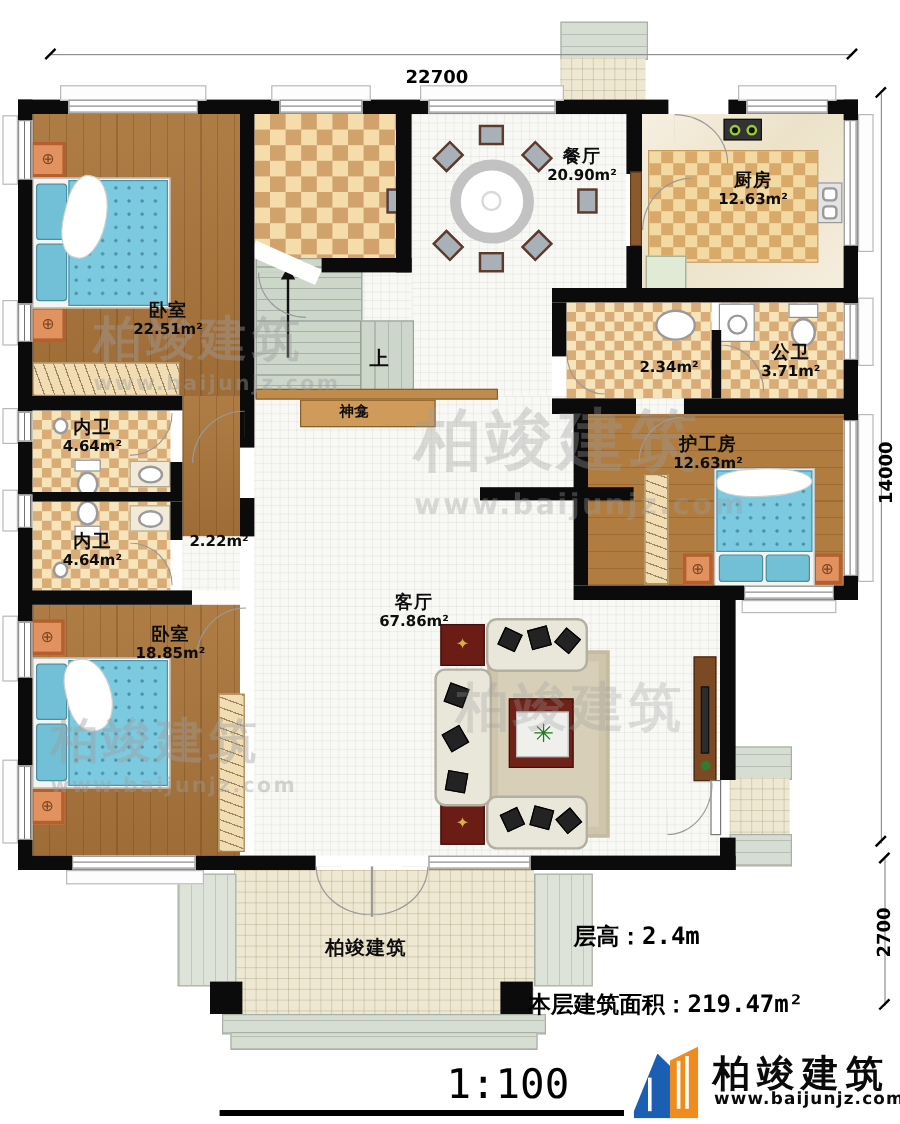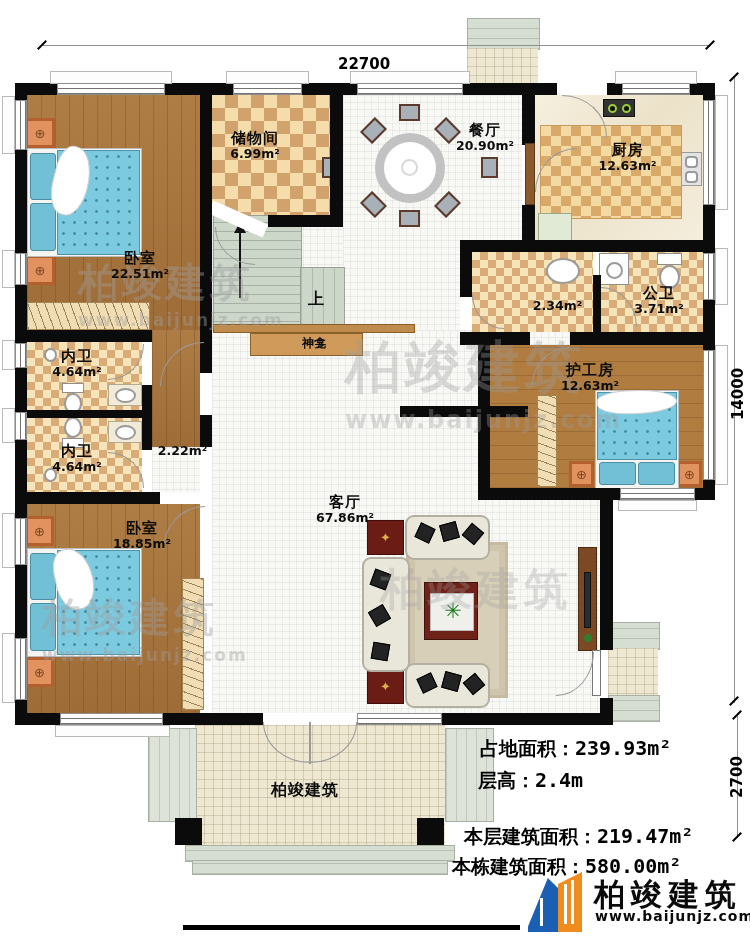--- a/index.html
+++ b/index.html
@@ -338,26 +338,22 @@
     <div class="t2">www.baijunjz.com</div>
   </div>
   <div class="wm" style="left:380px;top:560px;opacity:.3;">
     <div class="t1" style="font-size:44px;">柏竣建筑</div>
   </div>
 
   <div class="rlabel" style="left:85px;top:250px;width:110px;">
     <div class="rname">卧室</div>
     <div class="rarea">22.51m²</div>
   </div>
-  <div class="rlabel" style="left:205px;top:130px;width:100px;">
-    <div class="rname">储物间</div>
-    <div class="rarea">6.99m²</div>
-  </div>
   <div class="rlabel" style="left:303px;top:290px;width:26px;font-size:16px;">上</div>
-  <div class="rlabel" style="left:277px;top:337px;width:74px;font-size:12px;">神龛</div>
+  <div class="rlabel" style="left:258px;top:337px;width:74px;font-size:12px;">神龛</div>
   <div class="rlabel" style="left:440px;top:122px;width:90px;">
     <div class="rname">餐厅</div>
     <div class="rarea">20.90m²</div>
   </div>
   <div class="rlabel" style="left:580px;top:142px;width:95px;">
     <div class="rname">厨房</div>
     <div class="rarea">12.63m²</div>
   </div>
   <div class="rlabel" style="left:515px;top:299px;width:85px;">
     <div class="rarea">2.34m²</div>
@@ -401,33 +397,28 @@
   <div class="dimline" style="left:734px;top:78px;width:1px;height:625px;"></div>
   <div class="tick" style="left:728px;top:76px;"></div>
   <div class="tick" style="left:728px;top:700px;"></div>
   <div class="dim" style="left:712px;top:385px;transform:rotate(-90deg);transform-origin:center;">14000</div>
 
   <div class="dimline" style="left:737px;top:716px;width:1px;height:122px;"></div>
   <div class="tick" style="left:731px;top:714px;"></div>
   <div class="tick" style="left:731px;top:836px;"></div>
   <div class="dim" style="left:716px;top:768px;transform:rotate(-90deg);transform-origin:center;">2700</div>
 
-  <div class="info-line" style="left:480px;top:736px;">
-    <span>占地面积：</span><span class="val">239.93m²</span>
-  </div>
   <div class="info-line" style="left:478px;top:768px;">
     <span>层高：</span><span class="val">2.4m</span>
   </div>
-  <div class="info-line" style="left:464px;top:824px;">
+  <div class="info-line" style="left:440px;top:824px;">
     <span>本层建筑面积：</span><span class="val">219.47m²</span>
   </div>
-  <div class="info-line" style="left:452px;top:854px;">
-    <span>本栋建筑面积：</span><span class="val">580.00m²</span>
-  </div>
-
+
+  <div class="abs" style="left:372px;top:884px;font-size:34px;font-family:'DejaVu Sans Mono','Liberation Mono',monospace;color:#000;">1:100</div>
   <div class="abs" style="left:183px;top:925px;width:337px;height:5px;background:#000;"></div>
 
   <div class="abs" style="left:528px;top:872px;width:58px;height:60px;">
     <div class="abs" style="left:0;top:6px;width:32px;height:54px;background:#1a5fb4;clip-path:polygon(0 90%,62% 0,100% 22%,100% 100%,0 100%);"></div>
     <div class="abs" style="left:30px;top:0;width:24px;height:60px;background:#f08c1e;clip-path:polygon(0 20%,100% 0,100% 100%,0 100%);"></div>
     <div class="abs" style="left:36px;top:12px;width:3px;height:40px;background:#fff;"></div>
     <div class="abs" style="left:43px;top:8px;width:3px;height:44px;background:#fff;"></div>
     <div class="abs" style="left:12px;top:26px;width:3px;height:28px;background:#fff;"></div>
   </div>
   <div class="abs" style="left:594px;top:874px;font-size:31px;font-weight:bold;letter-spacing:6px;color:#0a0a0a;">柏竣建筑</div>

